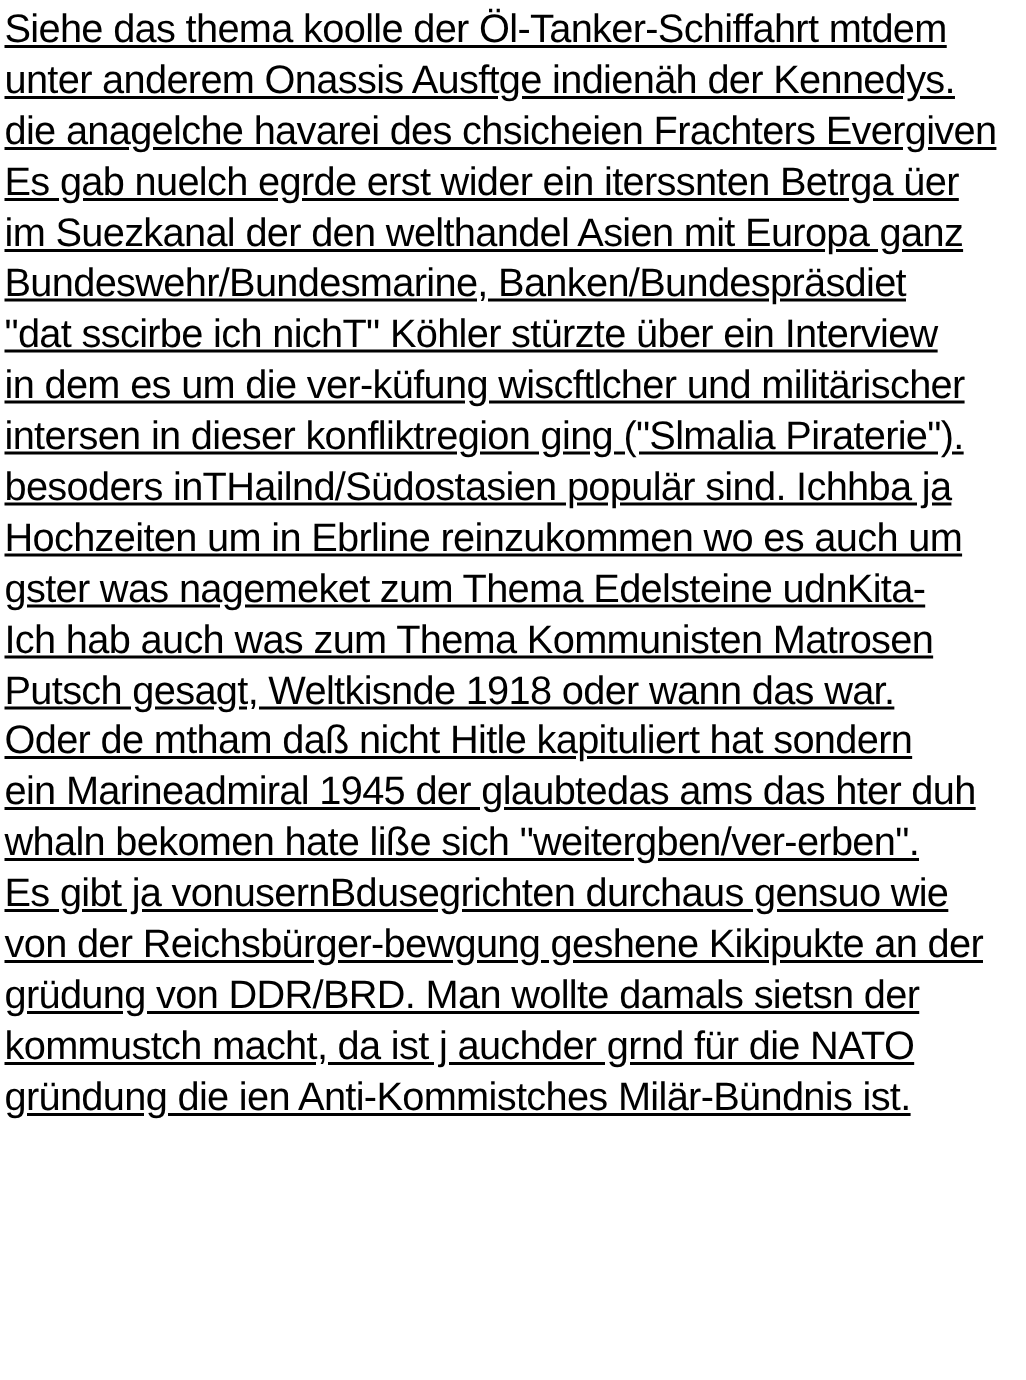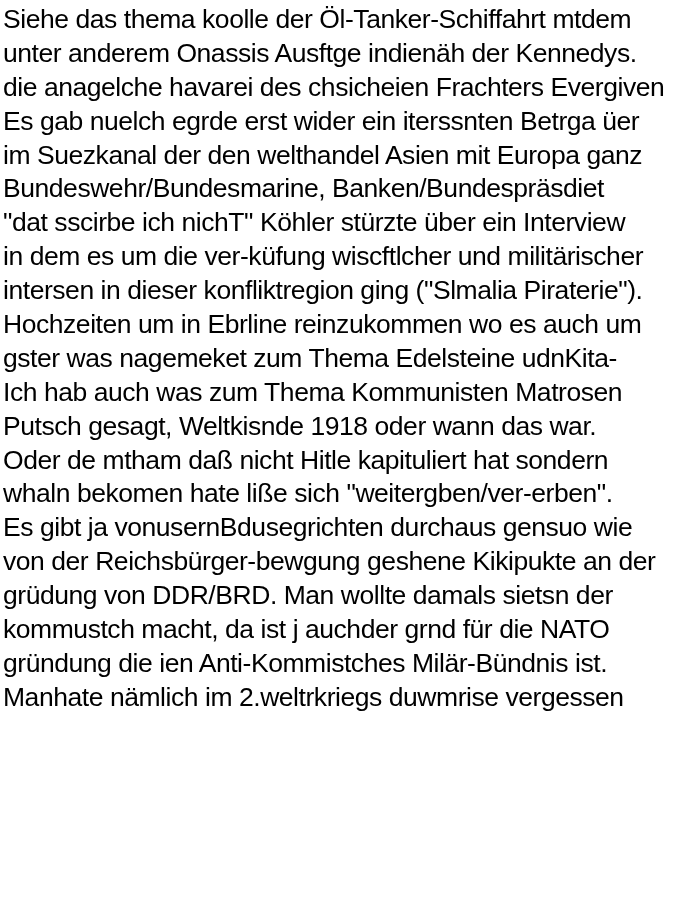--- a/index.html
+++ b/index.html
@@ -21,40 +21,42 @@
       font-weight: 400;
       color: #000000;
       letter-spacing: -0.45px;
     }
     .line {
       margin: 0;
       padding: 0;
       height: 33.9px;
       line-height: 33.9px;
       white-space: nowrap;
+      text-decoration: underline;
     }
   </style>
 </head>
 <body>
 
 <main class="page doc-text">
   <p class="line">Siehe das thema koolle der Öl-Tanker-Schiffahrt mtdem</p>
   <p class="line">unter anderem Onassis Ausftge indienäh der Kennedys.</p>
   <p class="line">die anagelche havarei des chsicheien Frachters Evergiven</p>
   <p class="line">Es gab nuelch egrde erst wider ein iterssnten Betrga üer</p>
   <p class="line">im Suezkanal der den welthandel Asien mit Europa ganz</p>
   <p class="line">Bundeswehr/Bundesmarine, Banken/Bundespräsdiet</p>
   <p class="line">"dat sscirbe ich nichT" Köhler stürzte über ein Interview</p>
   <p class="line">in dem es um die ver-küfung wiscftlcher und militärischer</p>
   <p class="line">intersen in dieser konfliktregion ging ("Slmalia Piraterie").</p>
+  <p class="line">besoders inTHailnd/Südostasien populär sind. Ichhba ja</p>
   <p class="line">Hochzeiten um in Ebrline reinzukommen wo es auch um</p>
   <p class="line">gster was nagemeket zum Thema Edelsteine udnKita-</p>
   <p class="line">Ich hab auch was zum Thema Kommunisten Matrosen</p>
   <p class="line">Putsch gesagt, Weltkisnde 1918 oder wann das war.</p>
   <p class="line">Oder de mtham daß nicht Hitle kapituliert hat sondern</p>
+  <p class="line">ein Marineadmiral 1945 der glaubtedas ams das hter duh</p>
   <p class="line">whaln bekomen hate liße sich "weitergben/ver-erben".</p>
   <p class="line">Es gibt ja vonusernBdusegrichten durchaus gensuo wie</p>
   <p class="line">von der Reichsbürger-bewgung geshene Kikipukte an der</p>
   <p class="line">grüdung von DDR/BRD. Man wollte damals sietsn der</p>
   <p class="line">kommustch macht, da ist j auchder grnd für die NATO</p>
   <p class="line">gründung die ien Anti-Kommistches Milär-Bündnis ist.</p>
-  <p class="line">Manhate nämlich im 2.weltrkriegs duwmrise vergessen</p>
 </main>
 
 </body></html>

